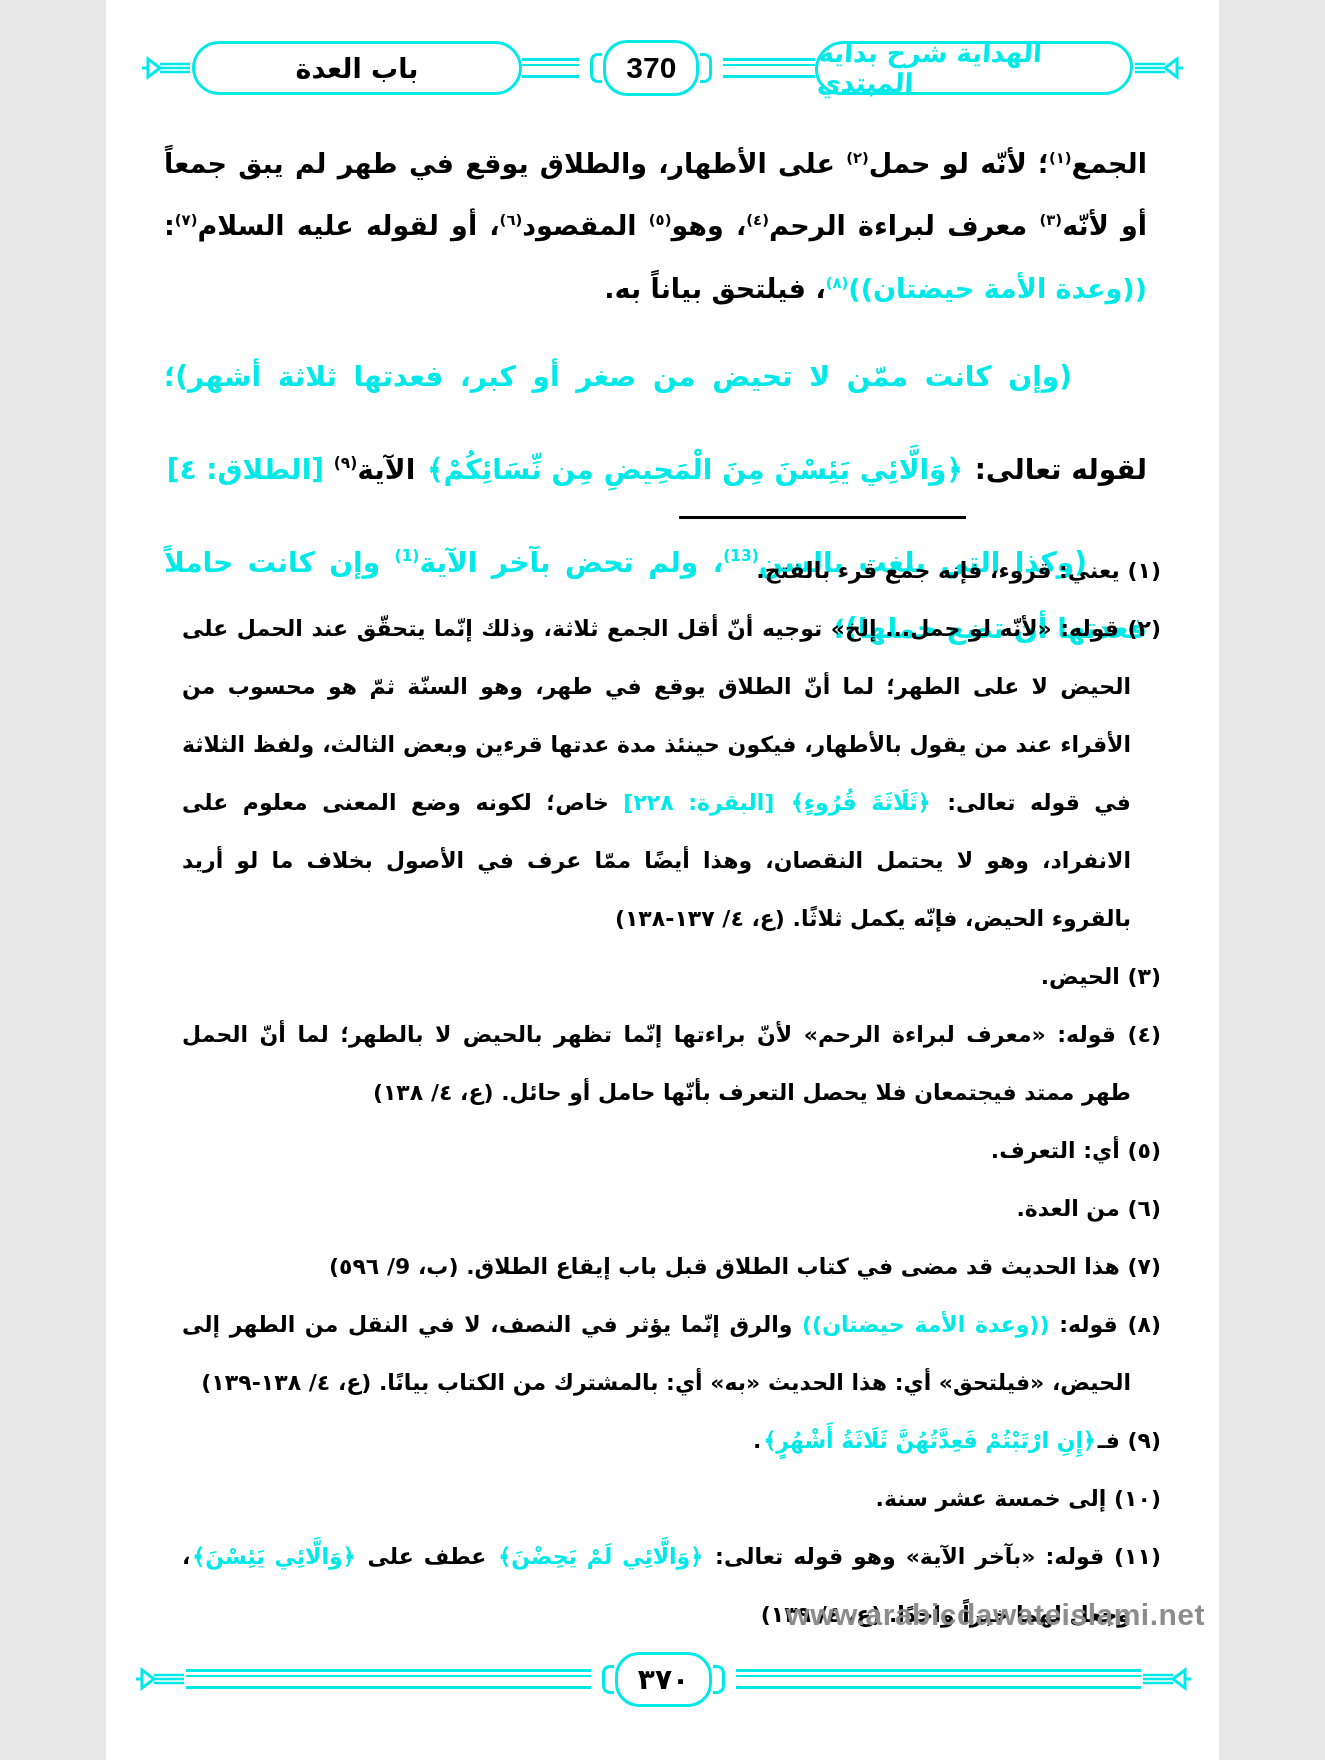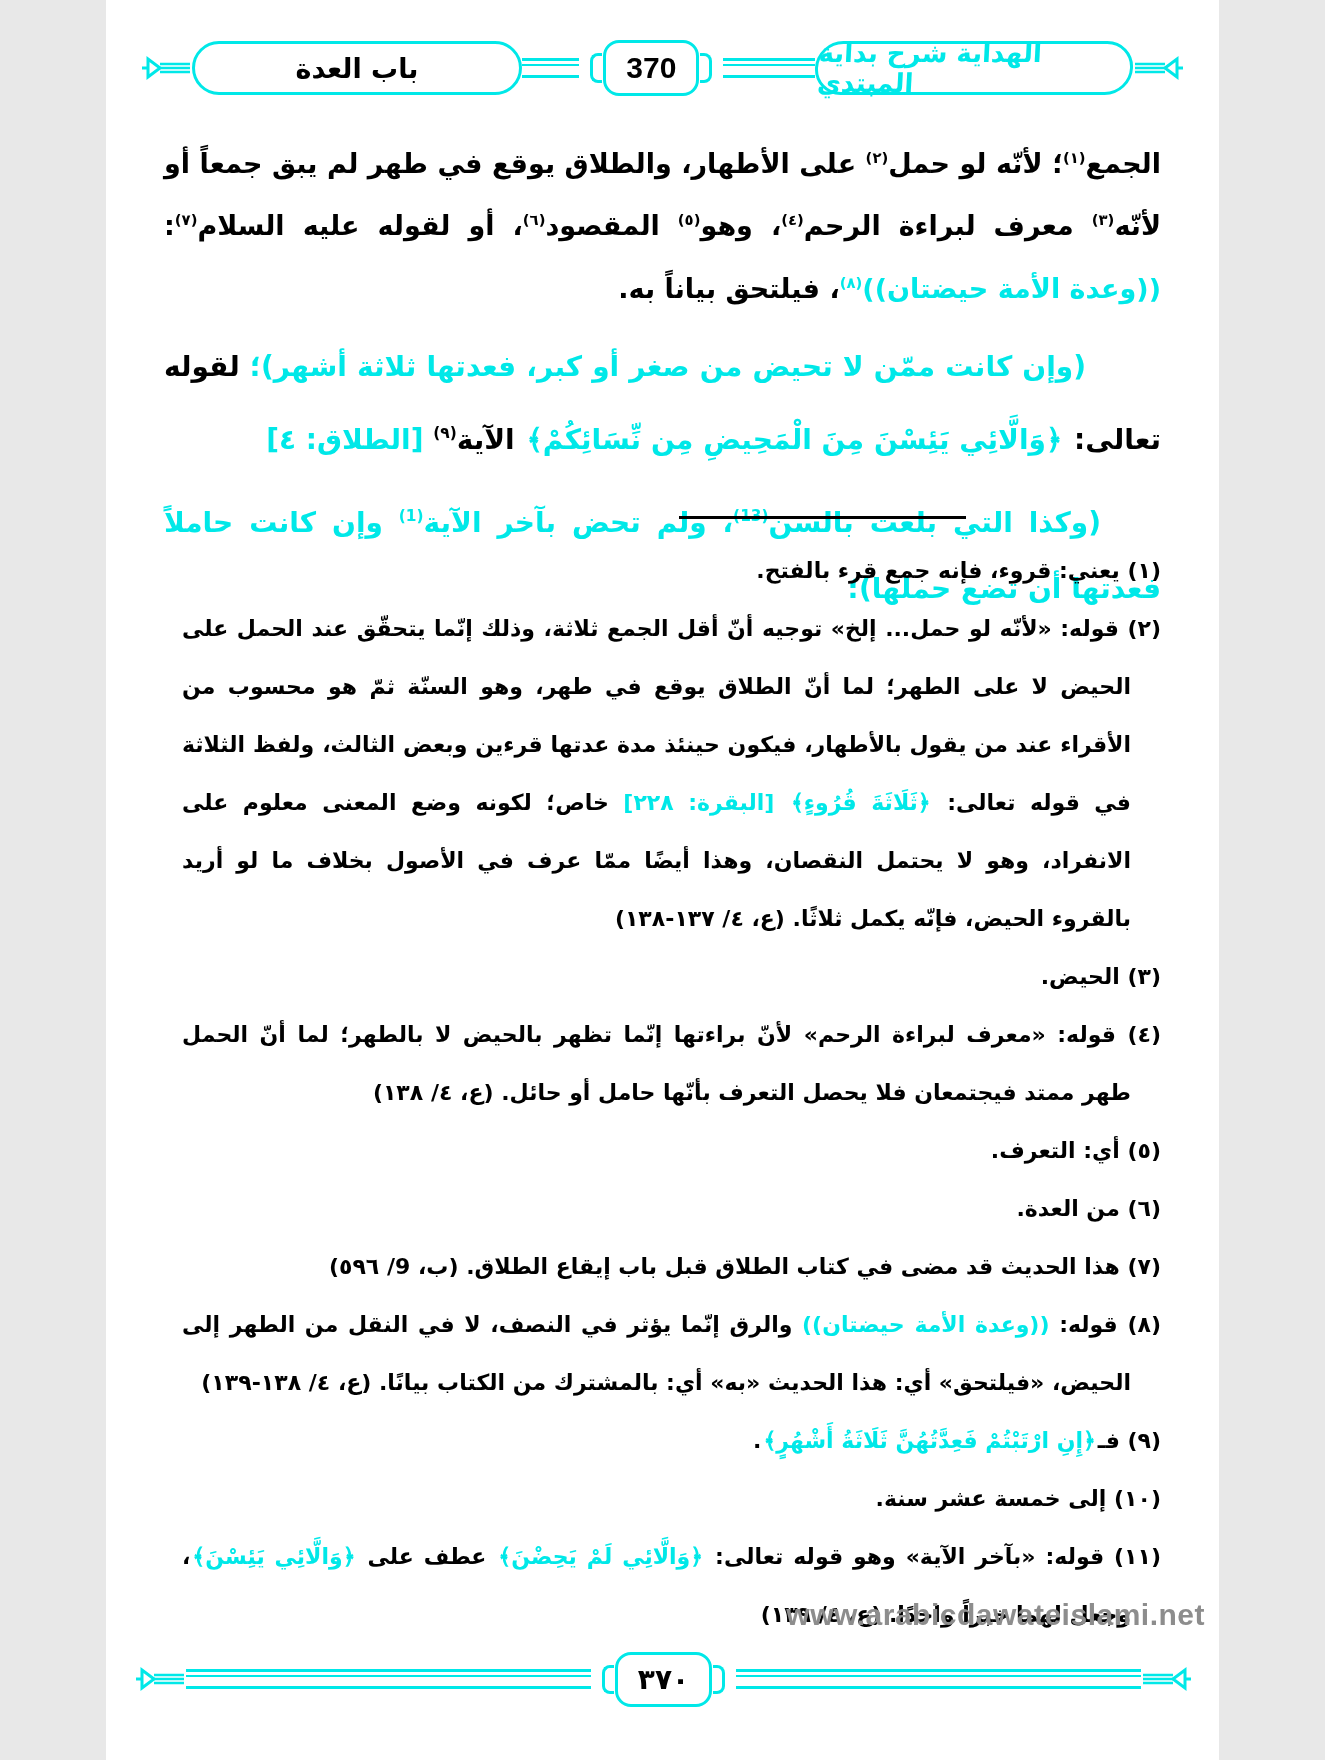--- a/index.html
+++ b/index.html
@@ -39,46 +39,46 @@
     background:#fff;
     height:54px;
     display:flex;align-items:center;justify-content:center;
     box-sizing:border-box;
   }
   .pill.chapter{width:330px;color:#000;font-size:27px;font-weight:bold;}
   .pill.book{width:318px;color:var(--cyan);font-size:26px;font-weight:bold;transform:skewX(-3deg);}
   .numbox{
     position:relative;
     border:3px solid var(--cyan);
-    border-radius:16px;
+    border-radius:24px;
     background:#fff;
     padding:8px 20px;
     margin:0 24px;
     color:#000;font-weight:bold;font-size:30px;
     font-family:"Liberation Sans","DejaVu Sans",sans-serif;
   }
   .numbox::before,.numbox::after{
     content:"";position:absolute;top:10px;bottom:10px;width:9px;
     border:3px solid var(--cyan);
   }
   .numbox::before{left:-16px;border-right:none;border-radius:8px 0 0 8px;}
   .numbox::after{right:-16px;border-left:none;border-radius:0 8px 8px 0;}
   .numbox.arabic{font-family:"DejaVu Sans",sans-serif;font-size:28px;}
   .finial{display:flex;align-items:center;color:var(--cyan);}
   .finial.flip svg{transform:scaleX(-1);}
 
   
   .matn{
-    position:absolute;top:130px;left:58px;right:58px;
+    position:absolute;top:130px;left:58px;right:72px;
     direction:rtl;
     text-align:justify;
   }
   .matn p{margin:0;font-weight:bold;}
   .p1{font-size:27px;line-height:56px;}
-  .p2{font-size:28px;line-height:67px;margin-top:16px !important;text-indent:75px;}
+  .p2{font-size:28px;line-height:87px;margin-top:16px !important;text-indent:75px;}
   .p3{font-size:28px;line-height:66px;margin-top:10px !important;text-indent:60px;}
 
   
   .fn-sep{
     position:absolute;top:516px;right:253px;
     width:287px;height:3px;background:#000;
   }
   .footnotes{
     position:absolute;top:542px;left:76px;right:58px;height:1088px;
     overflow:hidden;

